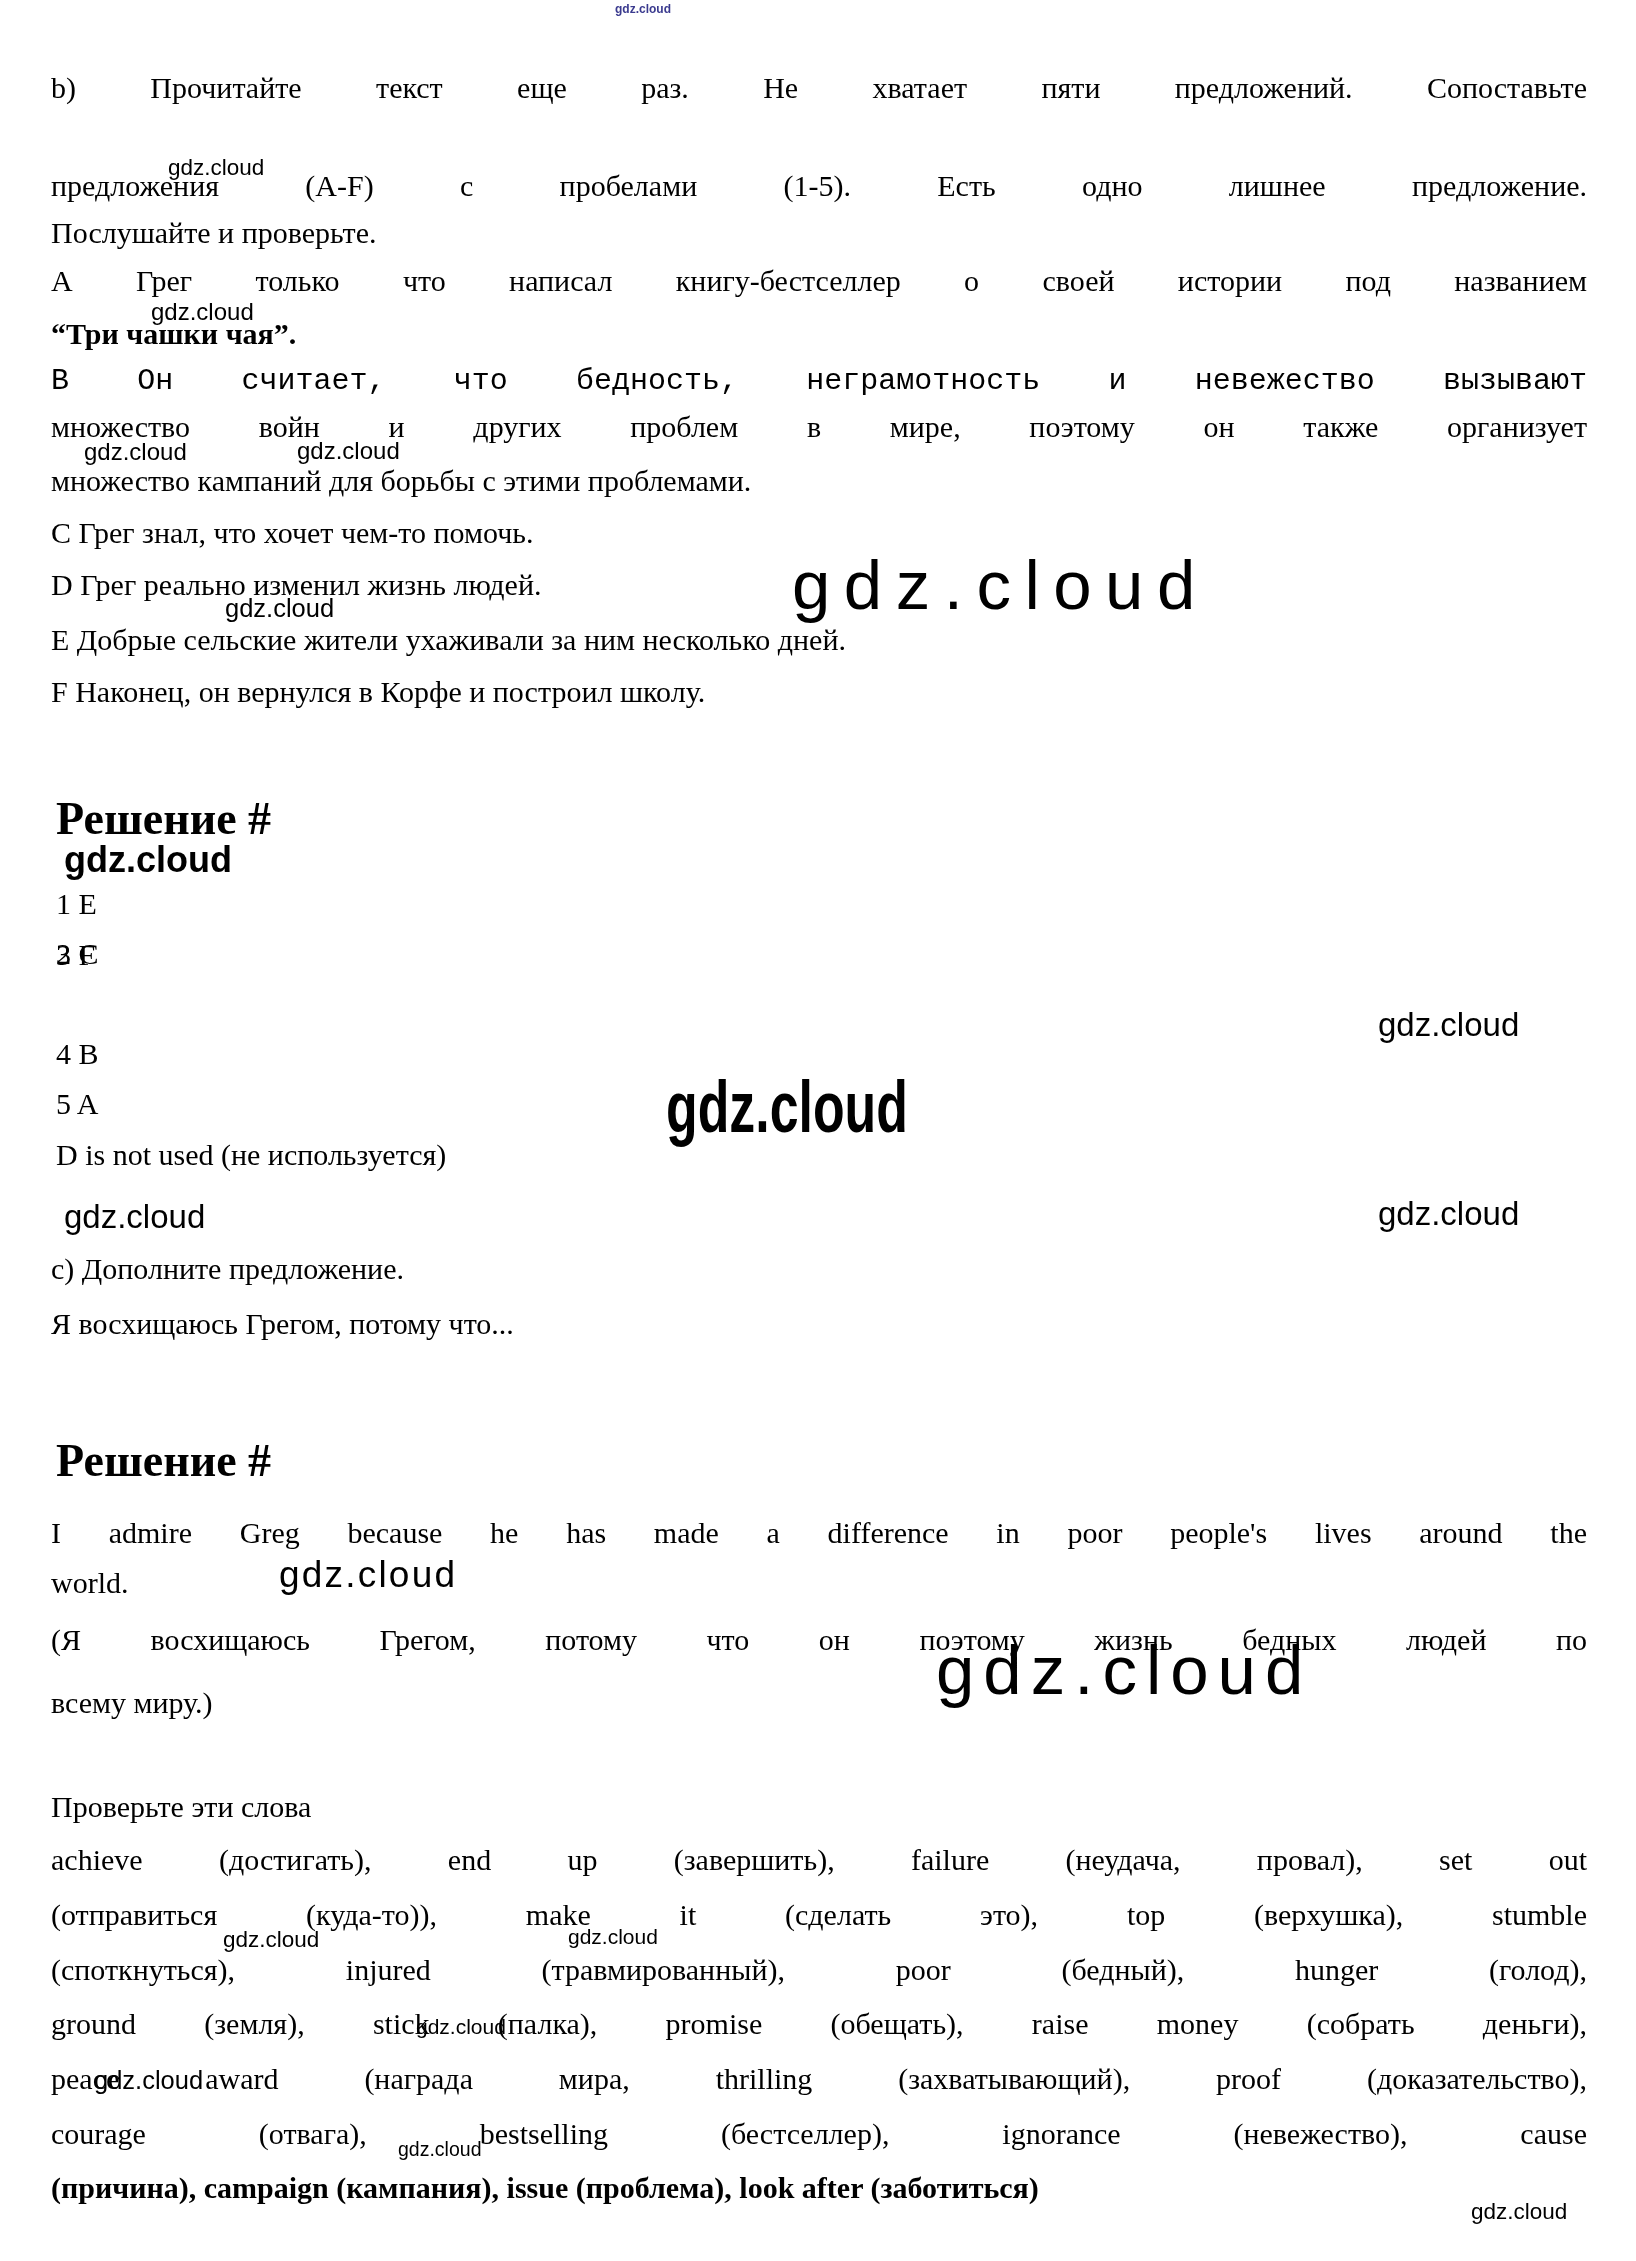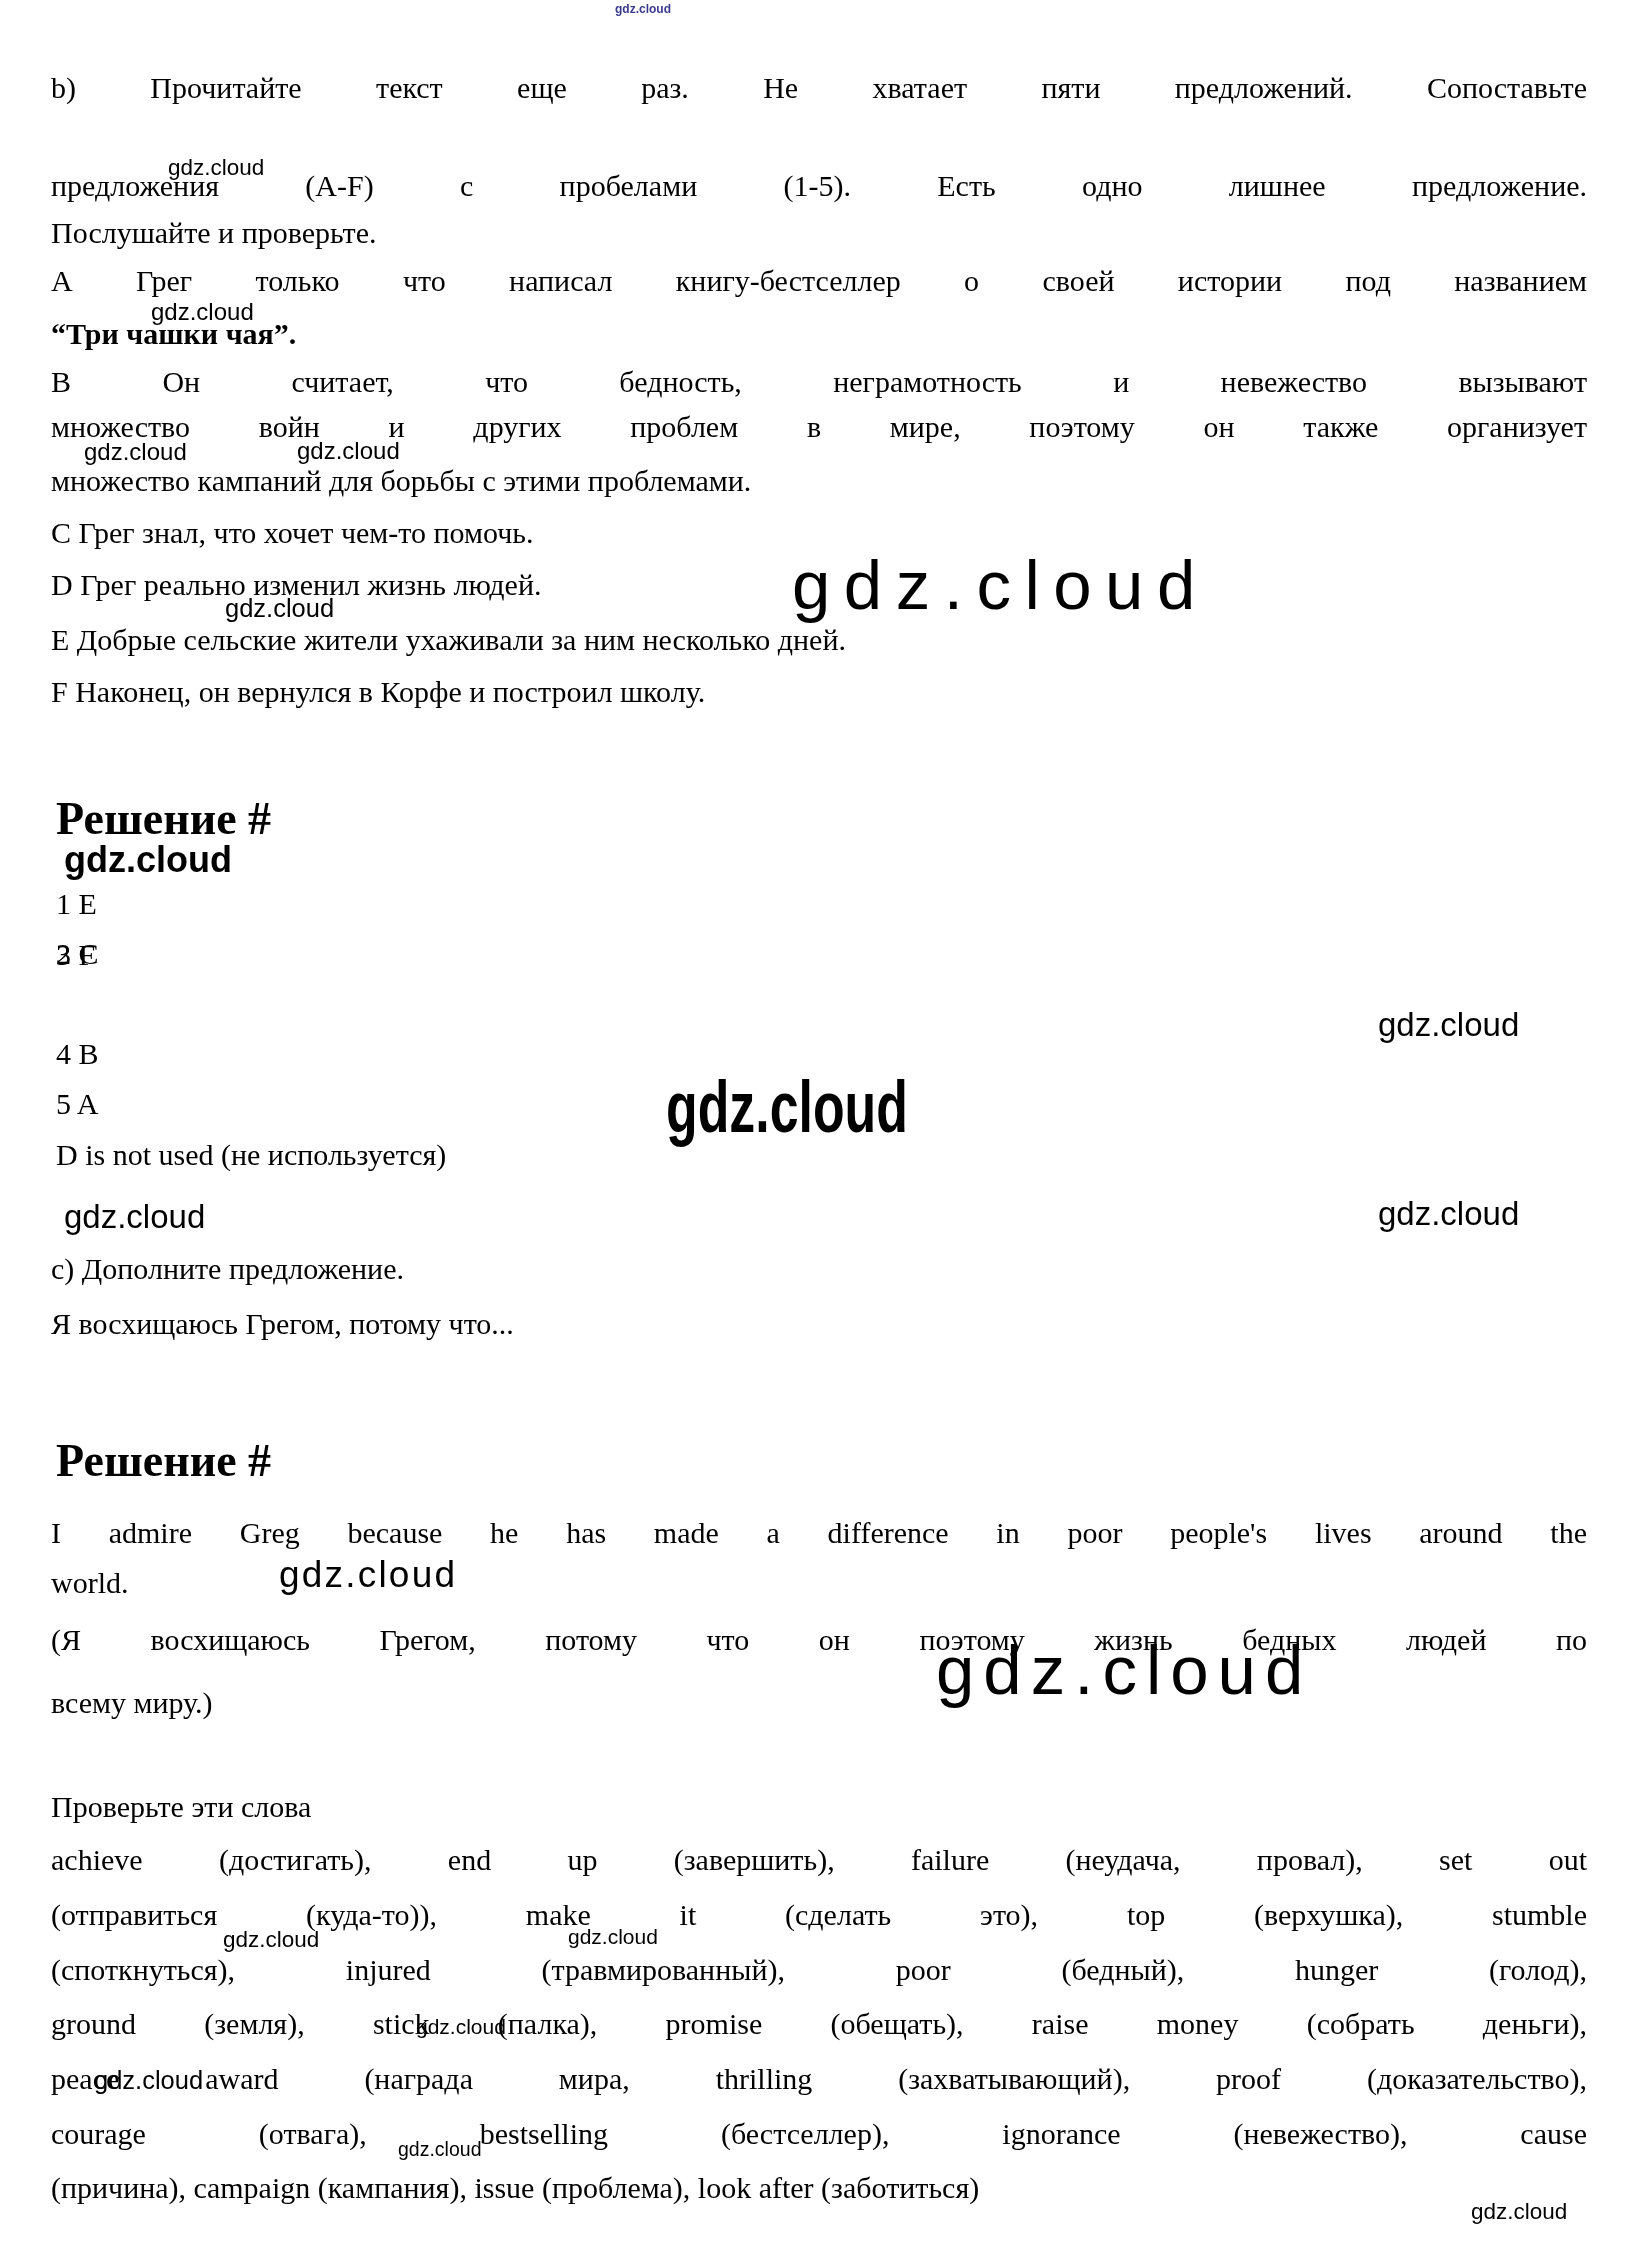--- a/index.html
+++ b/index.html
@@ -19,21 +19,21 @@
 <div class="t just" style="left:51px;top:71px;">b) Прочитайте текст еще раз. Не хватает пяти предложений. Сопоставьте</div>
 <div class="t just" style="left:51px;top:169px;">предложения (A-F) с пробелами (1-5). Есть одно лишнее предложение.</div>
 <div class="t" style="left:51px;top:216px;">Послушайте и проверьте.</div>
 
 <span class="wm" style="left:168px;top:157px;font-size:22.5px;">gdz.cloud</span>
 
 <div class="t just" style="left:51px;top:264px;">А Грег только что написал книгу-бестселлер о своей истории под названием</div>
 <span class="wm" style="left:151px;top:300px;font-size:24px;">gdz.cloud</span>
 <div class="t" style="left:51px;top:317px;font-weight:bold;">“Три чашки чая”.</div>
 
-<div class="t just" style="left:51px;top:365px;">В Он считает, что бедность, неграмотность и невежество вызывают</div>
+<div class="t just" style="left:51px;top:365px;font-family:Liberation Mono, monospace;">В Он считает, что бедность, неграмотность и невежество вызывают</div>
 <div class="t just" style="left:51px;top:410px;">множество войн и других проблем в мире, поэтому он также организует</div>
 <span class="wm" style="left:84px;top:440px;font-size:24px;">gdz.cloud</span>
 <span class="wm" style="left:297px;top:439px;font-size:24px;">gdz.cloud</span>
 <div class="t" style="left:51px;top:464px;">множество кампаний для борьбы с этими проблемами.</div>
 
 <div class="t" style="left:51px;top:516px;">С Грег знал, что хочет чем-то помочь.</div>
 
 <div class="t" style="left:51px;top:568px;">D Грег реально изменил жизнь людей.</div>
 <span class="wm" style="left:792px;top:551px;font-size:69px;letter-spacing:13.5px;">gdz.cloud</span>
 
@@ -67,21 +67,21 @@
 <div class="t" style="left:51px;top:1686px;">всему миру.)</div>
 <span class="wm" style="left:936px;top:1636px;font-size:69px;letter-spacing:9px;">gdz.cloud</span>
 
 <div class="t" style="left:51px;top:1790px;">Проверьте эти слова</div>
 <div class="t just" style="left:51px;top:1843px;">achieve (достигать), end up (завершить), failure (неудача, провал), set out</div>
 <div class="t just" style="left:51px;top:1898px;">(отправиться (куда-то)), make it (сделать это), top (верхушка), stumble</div>
 <div class="t just" style="left:51px;top:1953px;">(споткнуться), injured (травмированный), poor (бедный), hunger (голод),</div>
 <div class="t just" style="left:51px;top:2007px;">ground (земля), stick (палка), promise (обещать), raise money (собрать деньги),</div>
 <div class="t just" style="left:51px;top:2062px;">peace award (награда мира, thrilling (захватывающий), proof (доказательство),</div>
 <div class="t just" style="left:51px;top:2117px;">courage (отвага), bestselling (бестселлер), ignorance (невежество), cause</div>
-<div class="t" style="left:51px;top:2171px;">(причина), campaign (кампания), issue (проблема), look after (заботиться)</div>
+<div class="t" style="left:51px;top:2171px;font-weight:bold;">(причина), campaign (кампания), issue (проблема), look after (заботиться)</div>
 
 <span class="wm" style="left:223px;top:1929px;font-size:22.5px;">gdz.cloud</span>
 <span class="wm" style="left:568px;top:1926px;font-size:21px;">gdz.cloud</span>
 <span class="wm" style="left:416px;top:2016px;font-size:21px;">gdz.cloud</span>
 <span class="wm" style="left:94px;top:2068px;font-size:25.5px;">gdz.cloud</span>
 <span class="wm" style="left:398px;top:2140px;font-size:19.5px;">gdz.cloud</span>
 <span class="wm" style="left:1471px;top:2201px;font-size:22.5px;">gdz.cloud</span>
 
 
 </body></html>

